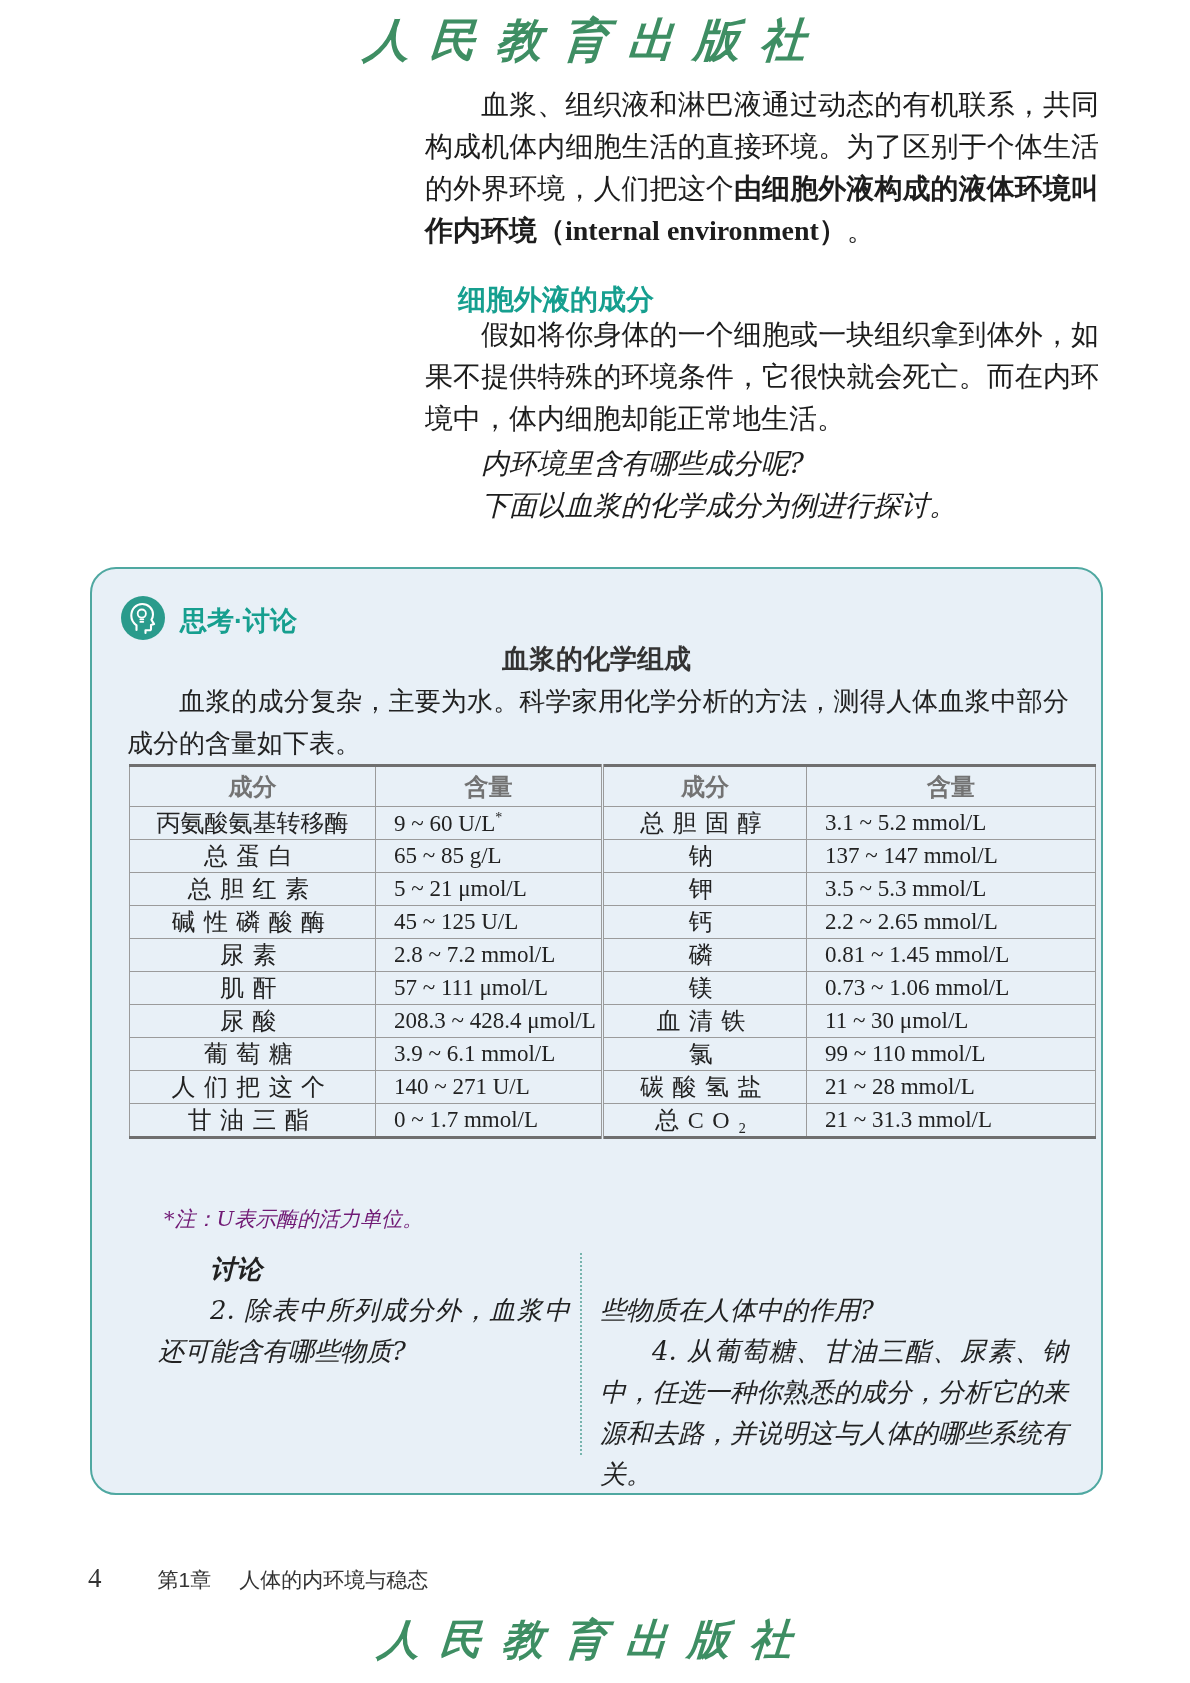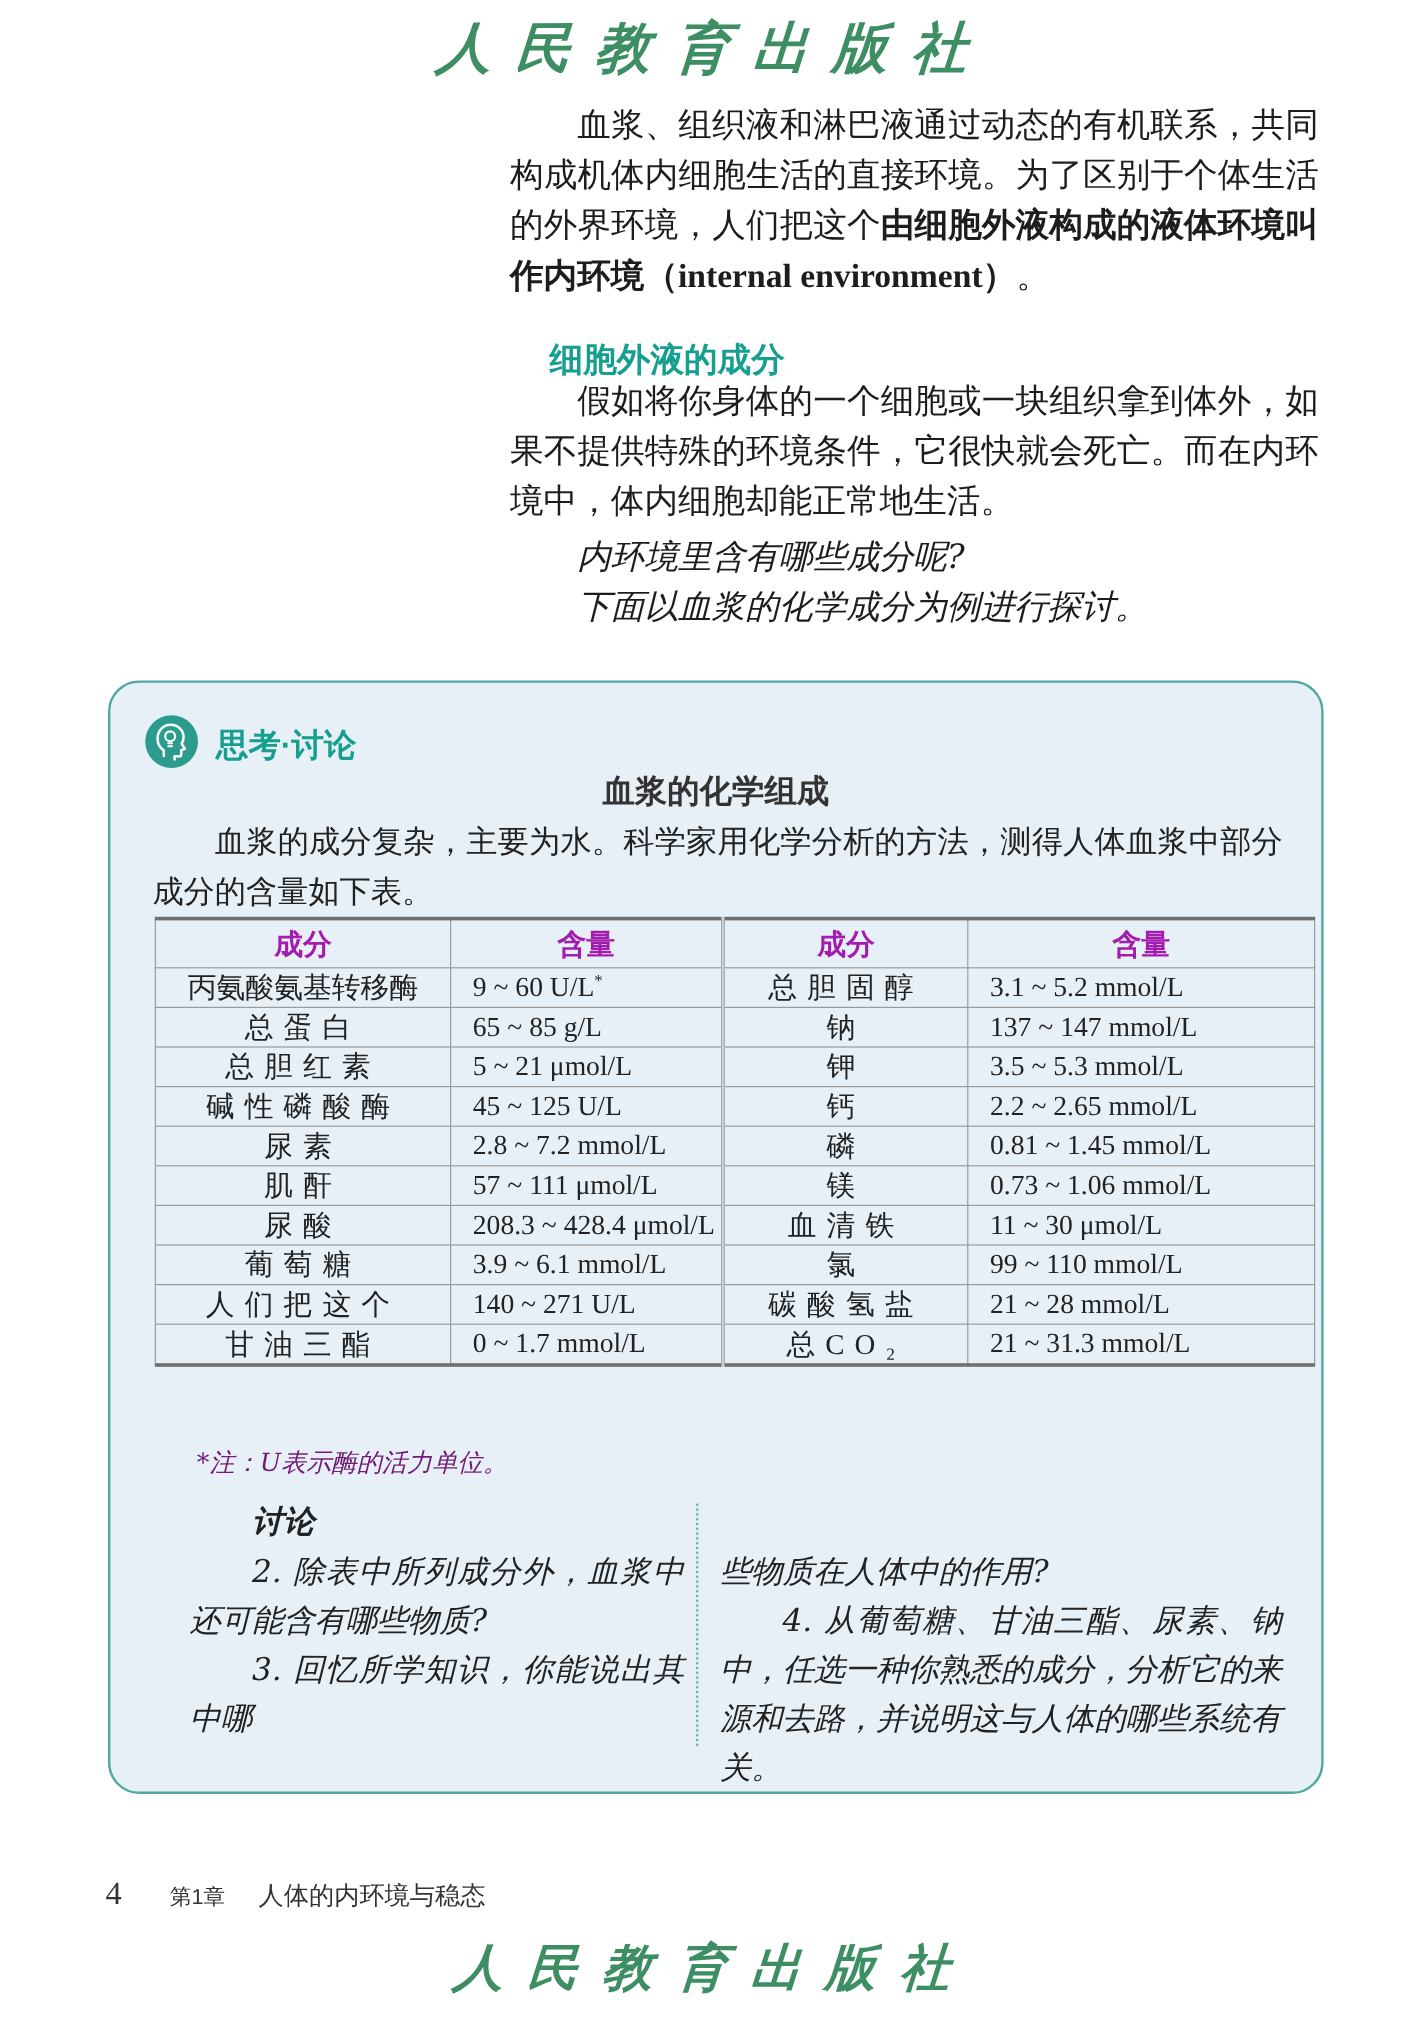--- a/index.html
+++ b/index.html
@@ -42,42 +42,42 @@
 
   
   table.plasma { position:absolute; left:37px; top:195px; width:966px;
                  border-collapse:collapse; table-layout:fixed;
                  font-size:24px; color:#222;
                  border-top:3px solid #6f6f6f; border-bottom:3px solid #6f6f6f; }
   table.plasma col.c0 { width:246px; } table.plasma col.c1 { width:227px; }
   table.plasma col.c2 { width:204px; } table.plasma col.c3 { width:289px; }
   table.plasma th, table.plasma td { border:1px solid #9b9b9b; height:27px; vertical-align:middle; }
   table.plasma thead tr { height:41px; }
-  table.plasma th { font-family:"Liberation Sans", sans-serif; font-weight:600; font-size:24px; color:#a21caf; text-align:center; }
+  table.plasma th { font-family:"Liberation Sans", sans-serif; font-weight:600; font-size:24px; color:#737373; text-align:center; }
   table.plasma th:nth-child(2), table.plasma td:nth-child(2) { border-right:3px double #9b9b9b; }
   td.name { text-align:center; }
   td.name.spread { letter-spacing:0.35em; }
   td.val { text-align:left; padding-left:18px; font-size:23px; }
   td.val sup { font-size:14px; }
 
   .footnote { position:absolute; left:72px; top:636px; font-size:21px; color:#701a75; }
 
   
   .d-col { position:absolute; font-size:26px; line-height:41px; color:#222; text-align:justify; }
   .d-left  { left:66px;  top:680px; width:412px; }
   .d-right { left:508px; top:721px; width:468px; }
   .d-head { font-weight:bold; text-indent:2em; font-style:italic; font-family:"DejaVu Serif", serif; }
   .d-item { font-family:"DejaVu Serif", serif; font-style:italic; }
   .d-divider { position:absolute; left:488px; top:684px; height:202px; width:0;
                border-left:2px dotted #77b5ae; }
 
   
   .footer { position:absolute; left:88px; top:1563px; display:flex; align-items:baseline; color:#333; }
   .page-num { font-size:27px; font-family:"Liberation Serif", serif; }
-  .chapter { margin-left:40px; font-family:"Liberation Sans", sans-serif; font-size:18px; }
+  .chapter { margin-left:56px; font-family:"Liberation Sans", sans-serif; font-size:21px; }
   .chapter-title { margin-left:28px; font-family:"Liberation Sans", sans-serif; font-size:21px; }
 </style>
 </head>
 <body>
 
 <div class="page">
 
   <div class="calligraphy logo-top">人民教育出版社</div>
 
   <p class="col ind" id="para1"><span>血浆、组织液和淋巴液通过动态的有机联系，共同构成机体内细胞生活的直接环境。为了区别于个体生活的外界环境，人们把这个</span><b>由细胞外液构成的液体环境叫作内环境（internal environment）</b><span>。</span></p>
@@ -182,21 +182,20 @@
             <td class="val">21 ~ 31.3 mmol/L</td>
           </tr>
         </tbody>
     </table>
 
     <div class="footnote kai">*注：U表示酶的活力单位。</div>
 
     <div class="d-col d-left">
       <p class="d-head">讨论</p>
         <p class="d-item ind">2. 除表中所列成分外，血浆中还可能含有哪些物质?</p>
-        <p class="d-item ind">3. 回忆所学知识，你能说出其中哪</p>
       </div>
     <div class="d-divider"></div>
     <div class="d-col d-right">
         <p class="d-item">些物质在人体中的作用?</p>
         <p class="d-item ind">4. 从葡萄糖、甘油三酯、尿素、钠中，任选一种你熟悉的成分，分析它的来源和去路，并说明这与人体的哪些系统有关。</p>
       </div>
 
   </div>
 
   <div class="footer">

